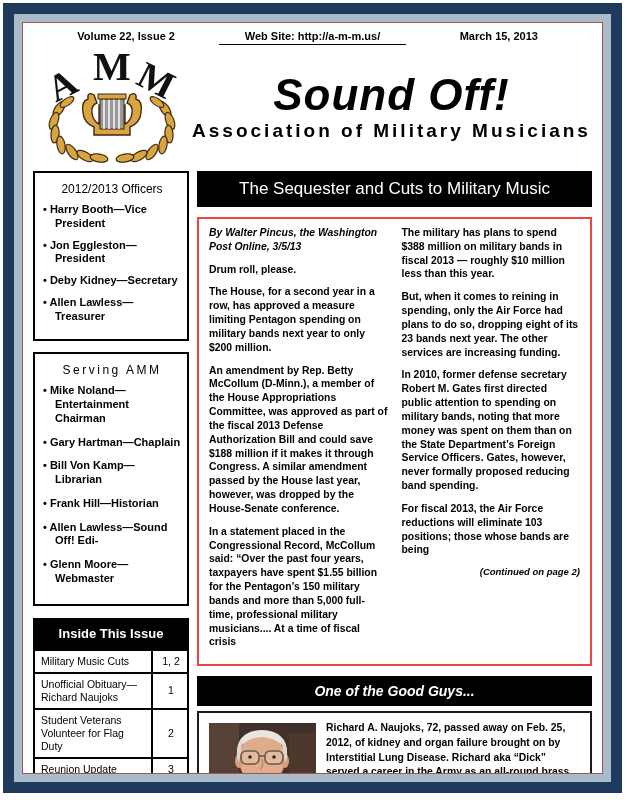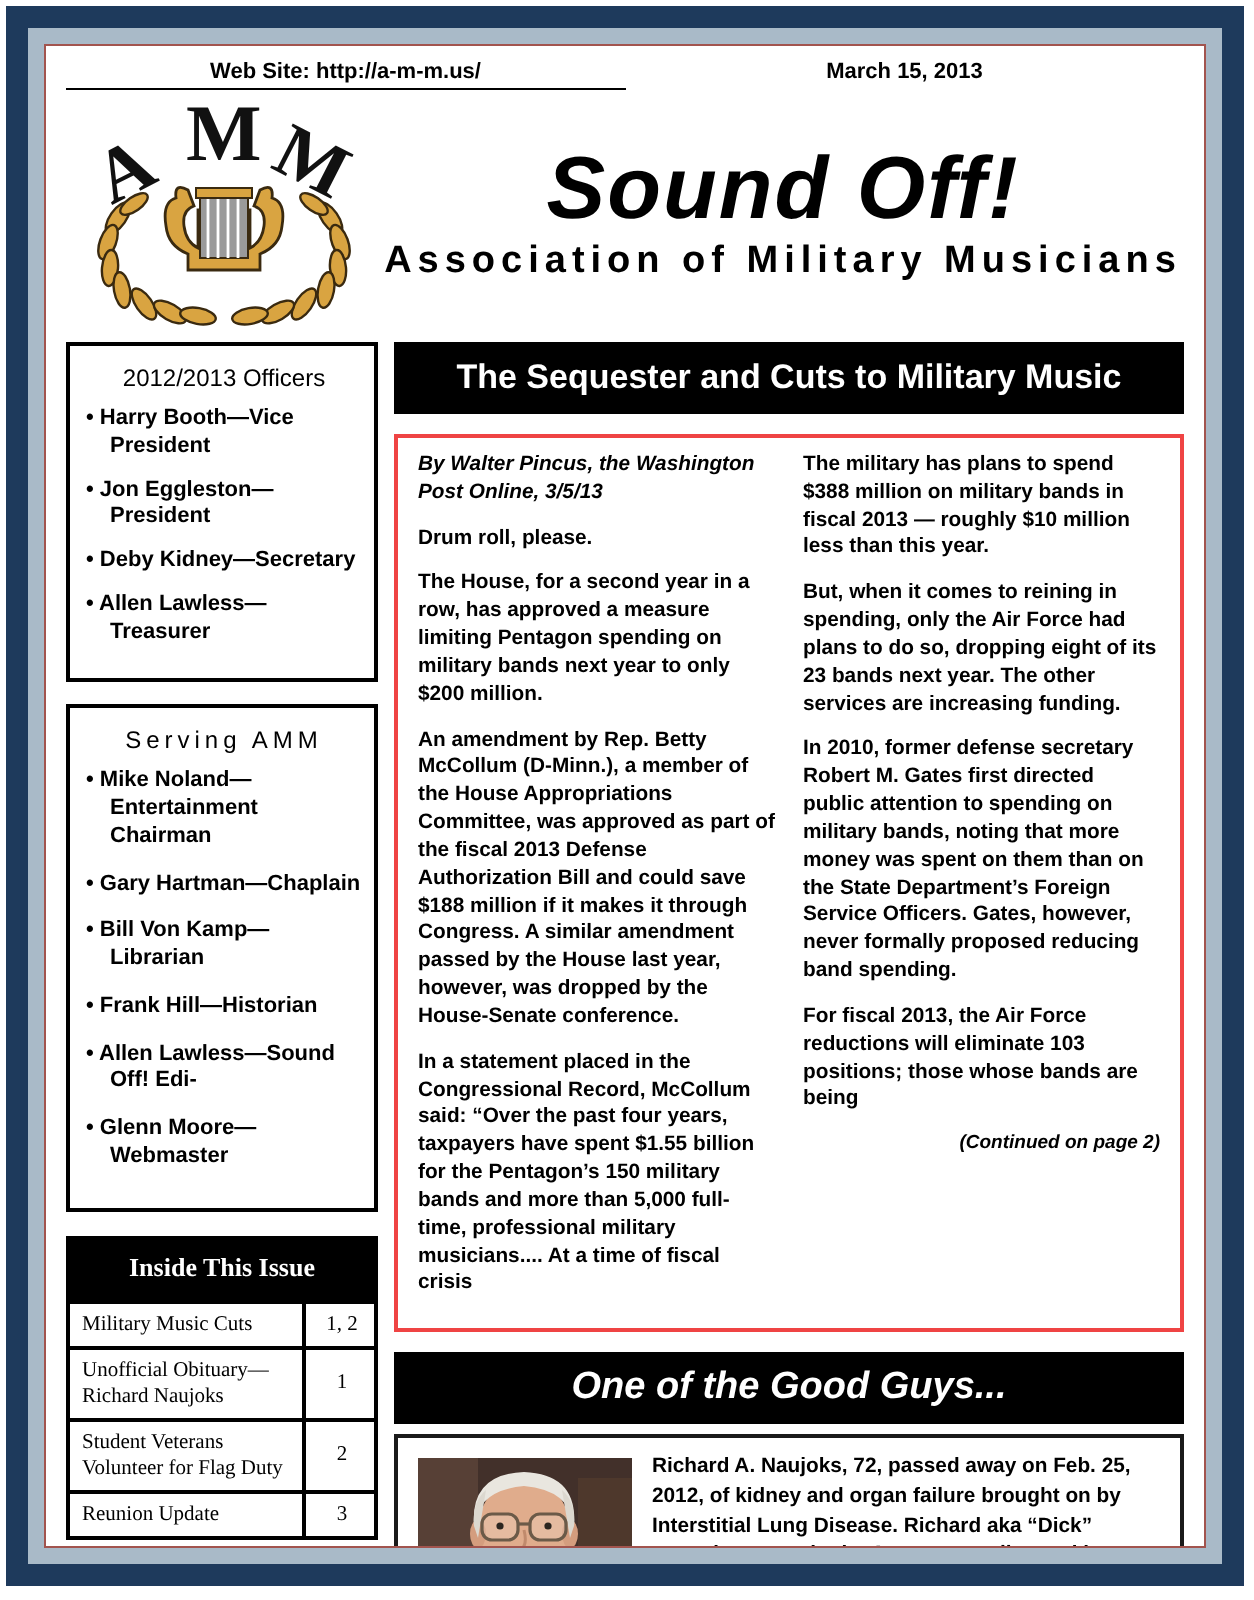--- a/index.html
+++ b/index.html
@@ -24,46 +24,47 @@
   .sidebar { width:156px; flex:0 0 156px; display:flex; flex-direction:column; }
   .box { border:2px solid #000; padding:6px 6px 8px 8px; background:#fff; }
   .box-title { font-size:12px; font-weight:normal; text-align:center; margin:3px 0 7px 0; }
   .box-title.spaced { letter-spacing:2.5px; }
   .blist { list-style:none; font-size:11px; font-weight:bold; }
   .blist li { padding-left:12px; text-indent:-12px; margin-bottom:8px; line-height:1.25; }
   .blist li::before { content:"\2022  "; }
   .officers-box { margin-bottom:11px; }
   .serving-box { margin-bottom:12px; }
   .serving-box .blist li { margin-bottom:10px; }
-  .toc { flex:1; display:flex; flex-direction:column;font-family:Liberation Serif, serif; }
+  .toc { flex:1; display:flex; flex-direction:column; }
   .toc-title { background:#000; color:#fff; font-size:13px; font-weight:bold; text-align:center; padding:8px 0; }
   .toc-table { flex:1; border-collapse:collapse; width:100%; }
   .toc-table td { border:2px solid #000; font-size:10.5px; padding:4px 4px 4px 6px; vertical-align:middle; line-height:1.25; }
   .toc-table td.pg { width:36px; text-align:center; }
 
   
   .rightcol { flex:1; display:flex; flex-direction:column; min-width:0; }
   .bar { background:#000; color:#fff; text-align:center; }
-  .headline-bar { font-size:17px; font-weight:bold; padding:8px 12px; }
+  .headline-bar { font-size:17px; font-weight:normal; padding:8px 12px; }
   .article { border:2px solid #ef4444; margin-top:10px; padding:7px 10px 6px 10px; display:flex; gap:14px; }
   .col { flex:1; font-size:10.4px; font-weight:bold; line-height:1.33; }
   .col p { margin-bottom:9px; }
   .byline { font-style:italic; }
   .continued { text-align:right; font-style:italic; font-size:9.5px; font-weight:bold; }
-  .gg-bar { font-size:19px; font-weight:bold; font-style:italic; padding:7px 0; margin-top:10px; }
+  .gg-bar { font-size:14px; font-weight:bold; font-style:italic; padding:7px 0; margin-top:10px; }
   .obit { border:2px solid #1a1a1a; margin-top:5px; padding:8px 10px; font-size:10.4px; font-weight:bold; line-height:1.42; flex:1; }
   .portrait { float:left; width:107px; height:100px; margin:2px 10px 2px 0; }
 </style>
 </head>
 <body>
 
 <div class="frame">
   <div class="content">
 
     <div class="hdr">
+      <div>Volume 22, Issue 2</div>
       <div class="mid">Web Site: http://a-m-m.us/</div>
       <div>March 15, 2013</div>
     </div>
 
     <div class="masthead">
       <div class="logo">
         <svg width="150" height="118" viewBox="0 0 150 118">
 
           <text x="14" y="52" transform="rotate(-27 24 44)" font-family="Liberation Serif, serif" font-weight="bold" font-size="38" fill="#111">A</text>
           <text x="56" y="33" font-family="Liberation Serif, serif" font-weight="bold" font-size="40" fill="#111">M</text>

